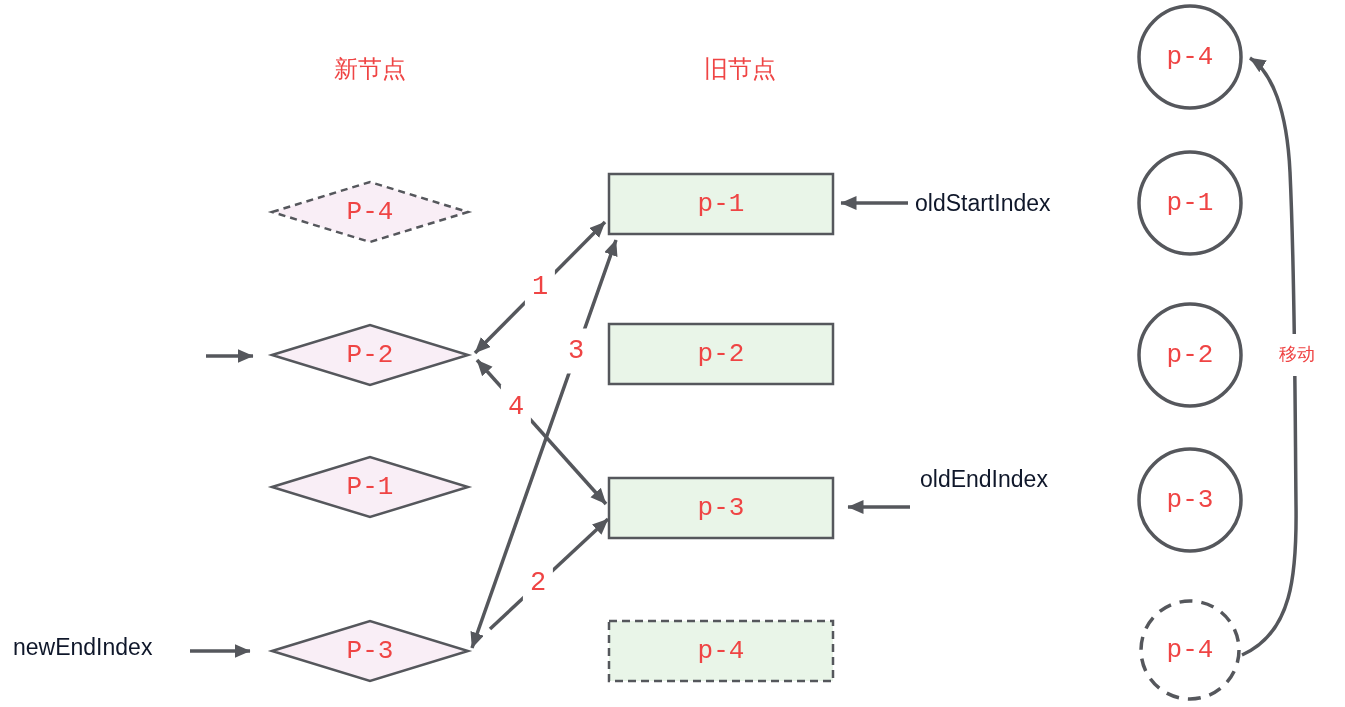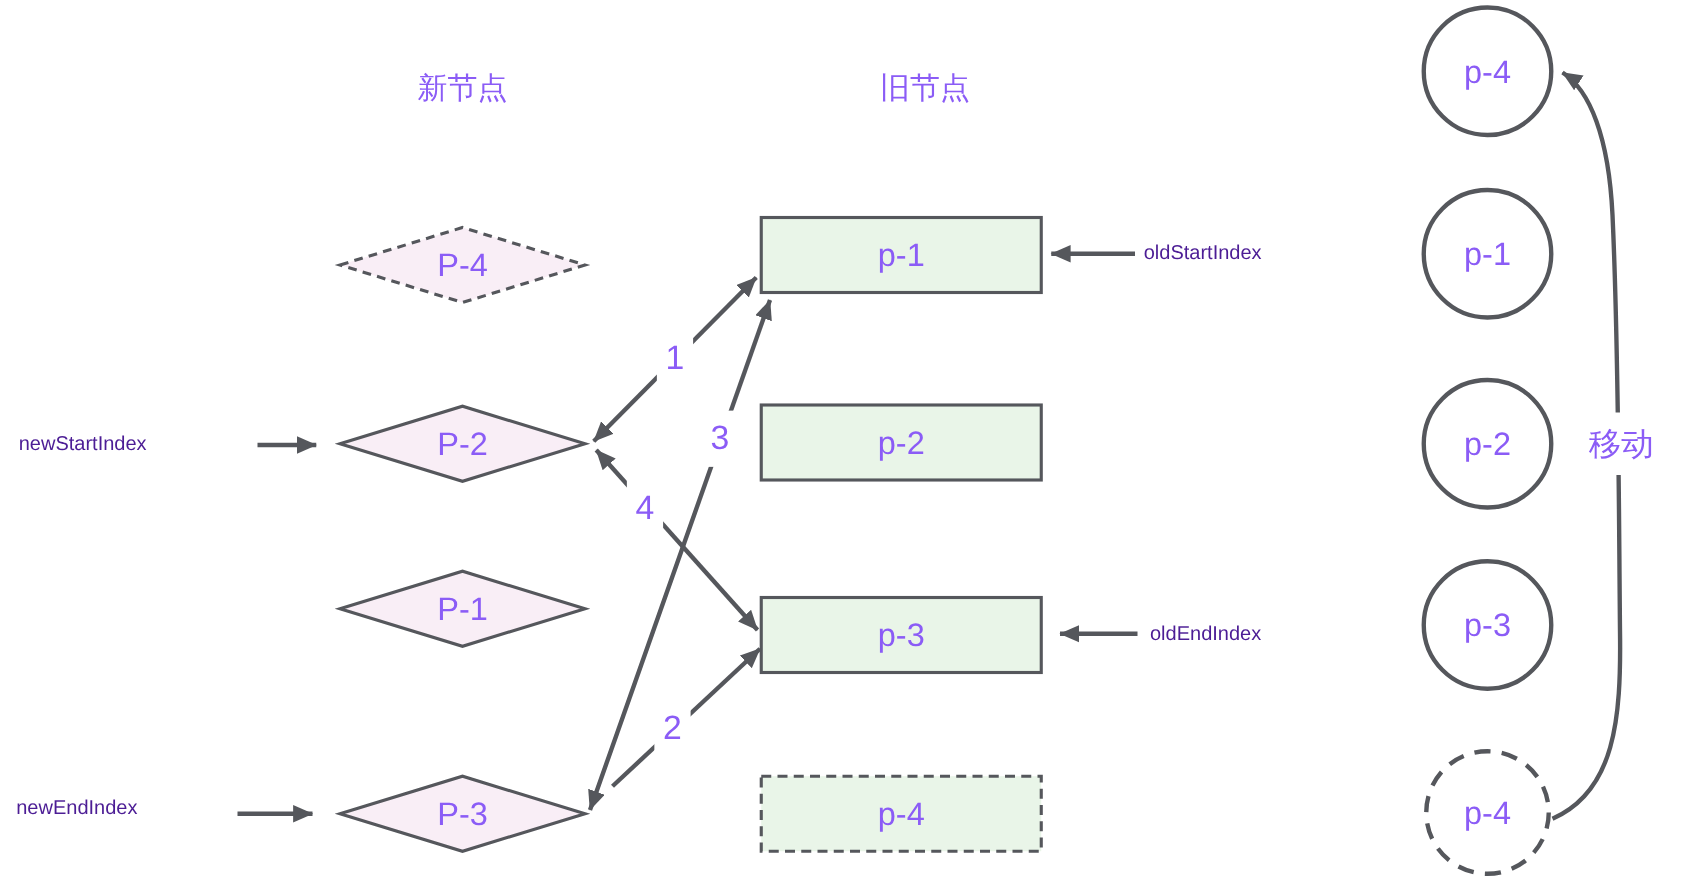--- a/index.html
+++ b/index.html
@@ -3,29 +3,29 @@
 <meta charset="utf-8">
 <style>
   html,body{margin:0;padding:0;background:#fff;}
   .canvas{
     position:relative;width:1345px;height:707px;background:#ffffff;
     font-family:"Liberation Sans",sans-serif;overflow:hidden;
   }
   .canvas svg{position:absolute;left:0;top:0;}
   .lbl{
     position:absolute;transform:translate(-50%,-50%);
-    font-size:26px;color:#8b5cf6;white-space:nowrap;line-height:1;
+    font-size:26px;color:#ef4444;white-space:nowrap;line-height:1;font-family:Liberation Mono, monospace;
   }
   .title{font-size:24px;}
   .ptr{
     position:absolute;transform:translateY(-50%);
-    font-size:16px;color:#4c1d95;white-space:nowrap;line-height:1;
+    font-size:23px;color:#0f172a;white-space:nowrap;line-height:1;
   }
   .num{font-size:27px;background:#ffffff;padding:9px 7px;}
-  .move{font-size:26px;background:#ffffff;padding:12px 4px;}
+  .move{font-size:18px;background:#ffffff;padding:12px 4px;}
   
   .diamond{fill:#f9eef6;stroke:#55575c;stroke-width:2.5;}
   .box{fill:#e9f5e8;stroke:#55575c;stroke-width:2.5;}
   .circ{fill:#ffffff;stroke:#55575c;stroke-width:3.5;}
   .dash-d{stroke-dasharray:7 5;}
   .dash-r{stroke-dasharray:8 5;}
   .dash-c{stroke-dasharray:13 9;}
   .conn{stroke:#55575c;stroke-width:3.5;fill:none;}
 </style>
 </head>
@@ -81,24 +81,23 @@
   <div class="lbl" style="left:721px;top:354px">p-2</div>
   <div class="lbl" style="left:721px;top:508px">p-3</div>
   <div class="lbl" style="left:721px;top:651px">p-4</div>
 
   <div class="lbl" style="left:1190px;top:57px">p-4</div>
   <div class="lbl" style="left:1190px;top:203px">p-1</div>
   <div class="lbl" style="left:1190px;top:355px">p-2</div>
   <div class="lbl" style="left:1190px;top:500px">p-3</div>
   <div class="lbl" style="left:1190px;top:650px">p-4</div>
 
-  <div class="ptr" style="left:15px;top:356px">newStartIndex</div>
   <div class="ptr" style="left:13px;top:647px">newEndIndex</div>
   <div class="ptr" style="left:915px;top:203px">oldStartIndex</div>
-  <div class="ptr" style="left:920px;top:508px">oldEndIndex</div>
+  <div class="ptr" style="left:920px;top:479px">oldEndIndex</div>
 
   <div class="lbl num" style="left:540px;top:287px">1</div>
   <div class="lbl num" style="left:538px;top:583px">2</div>
   <div class="lbl num" style="left:576px;top:351px">3</div>
   <div class="lbl num" style="left:516px;top:407px">4</div>
 
   <div class="lbl move" style="left:1297px;top:355px">移动</div>
 
 </div>
 

